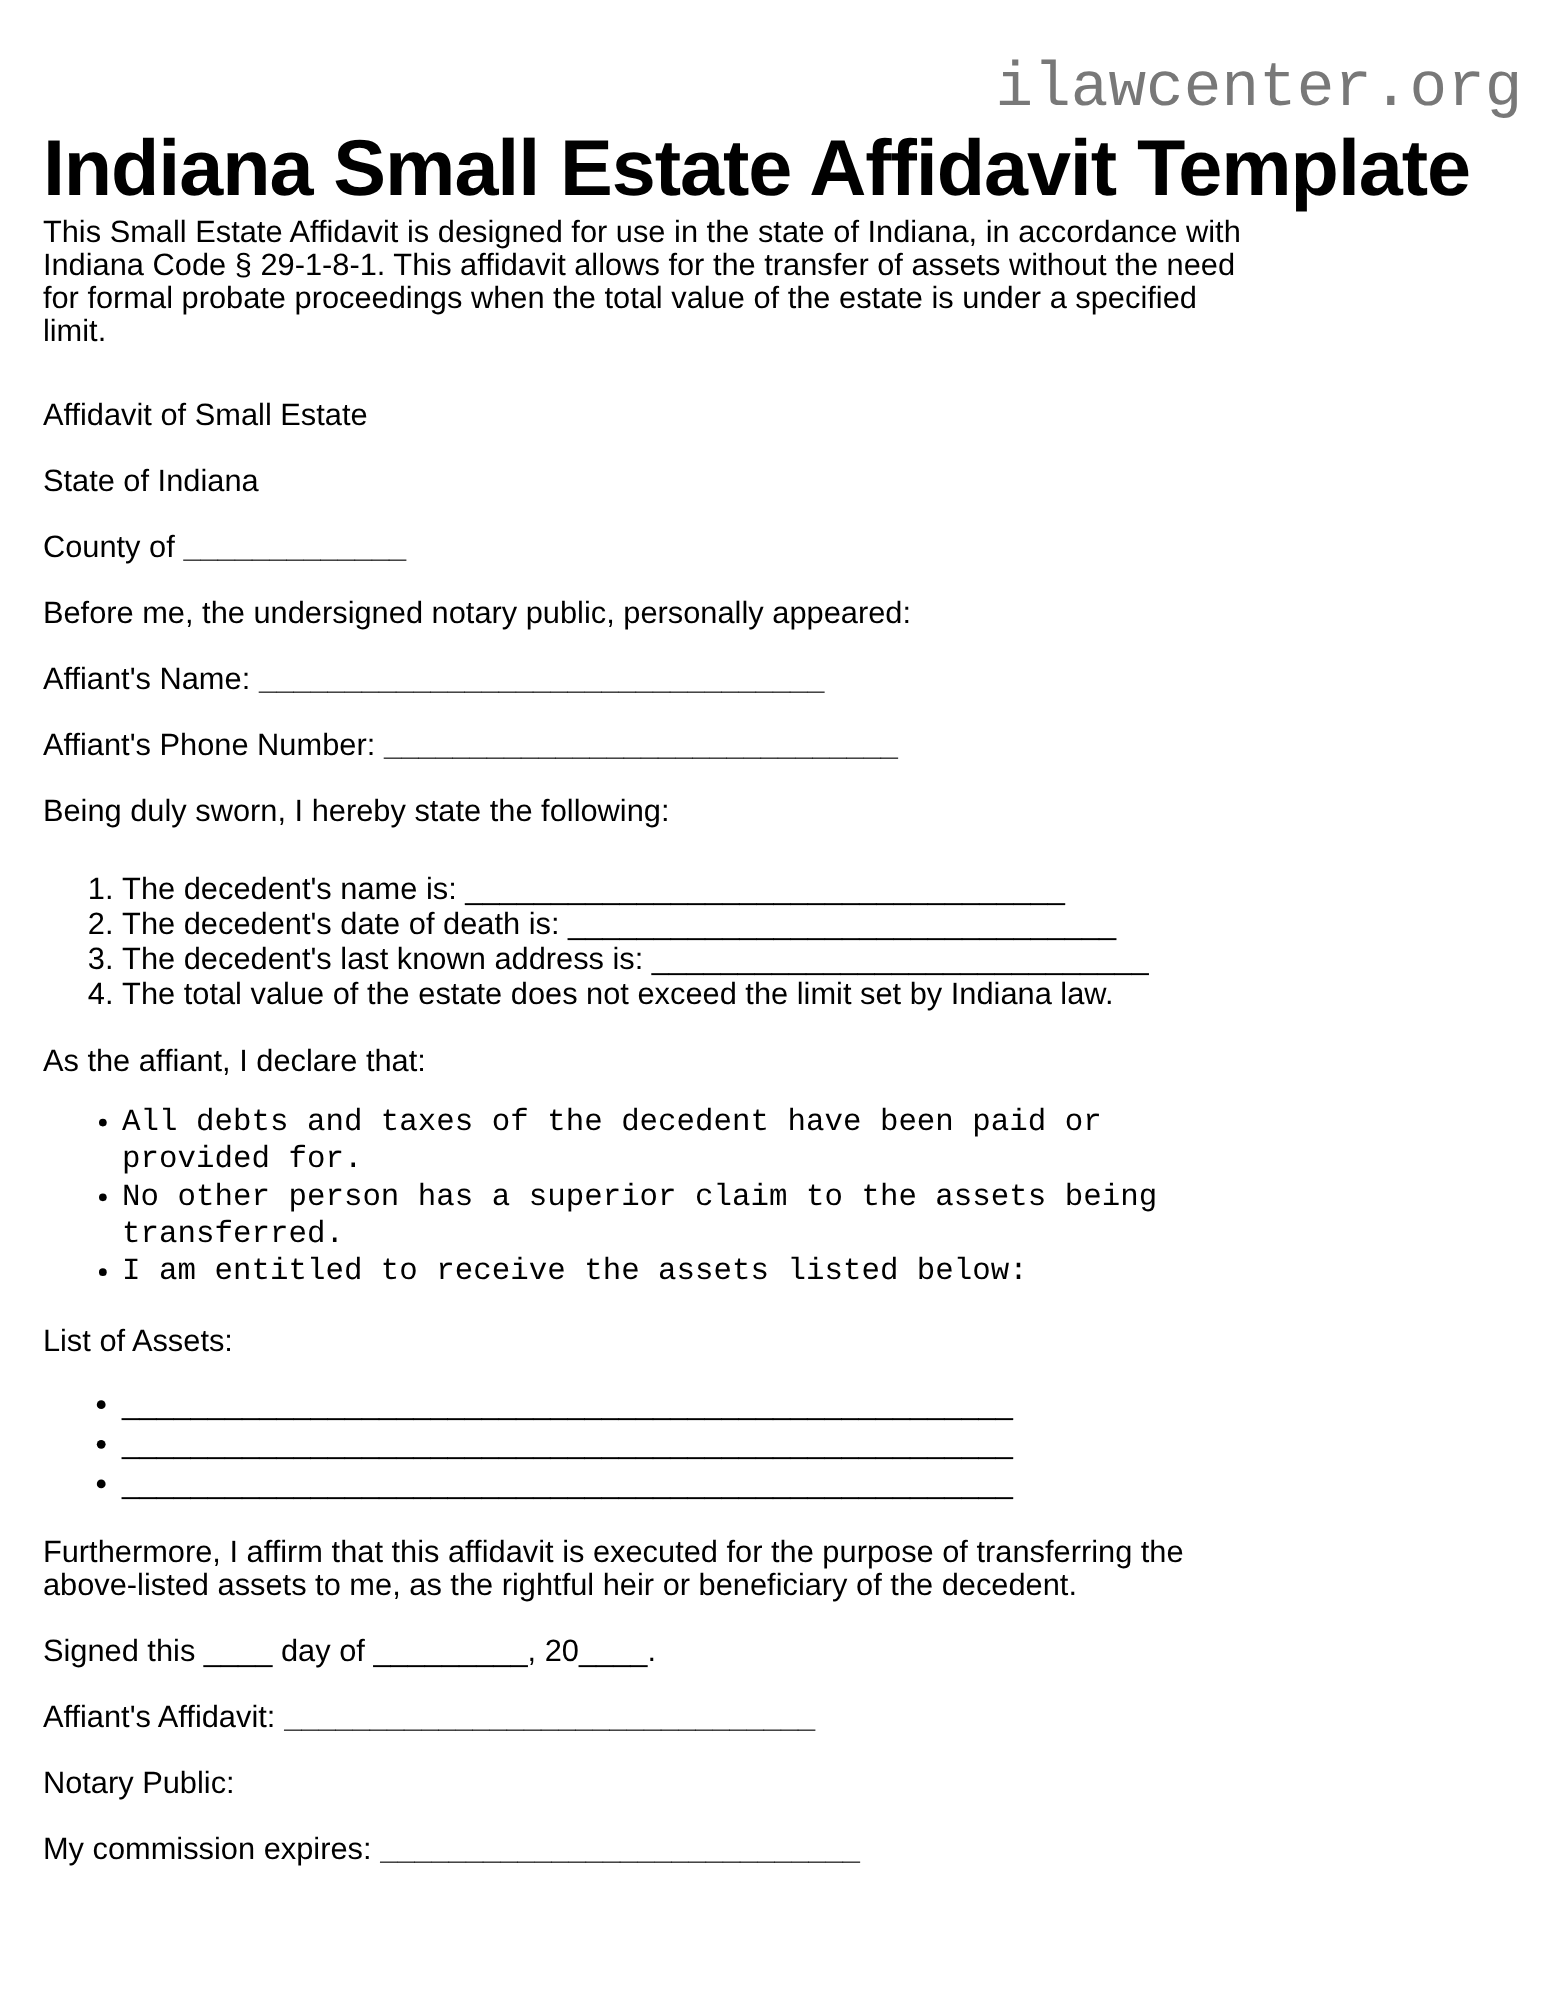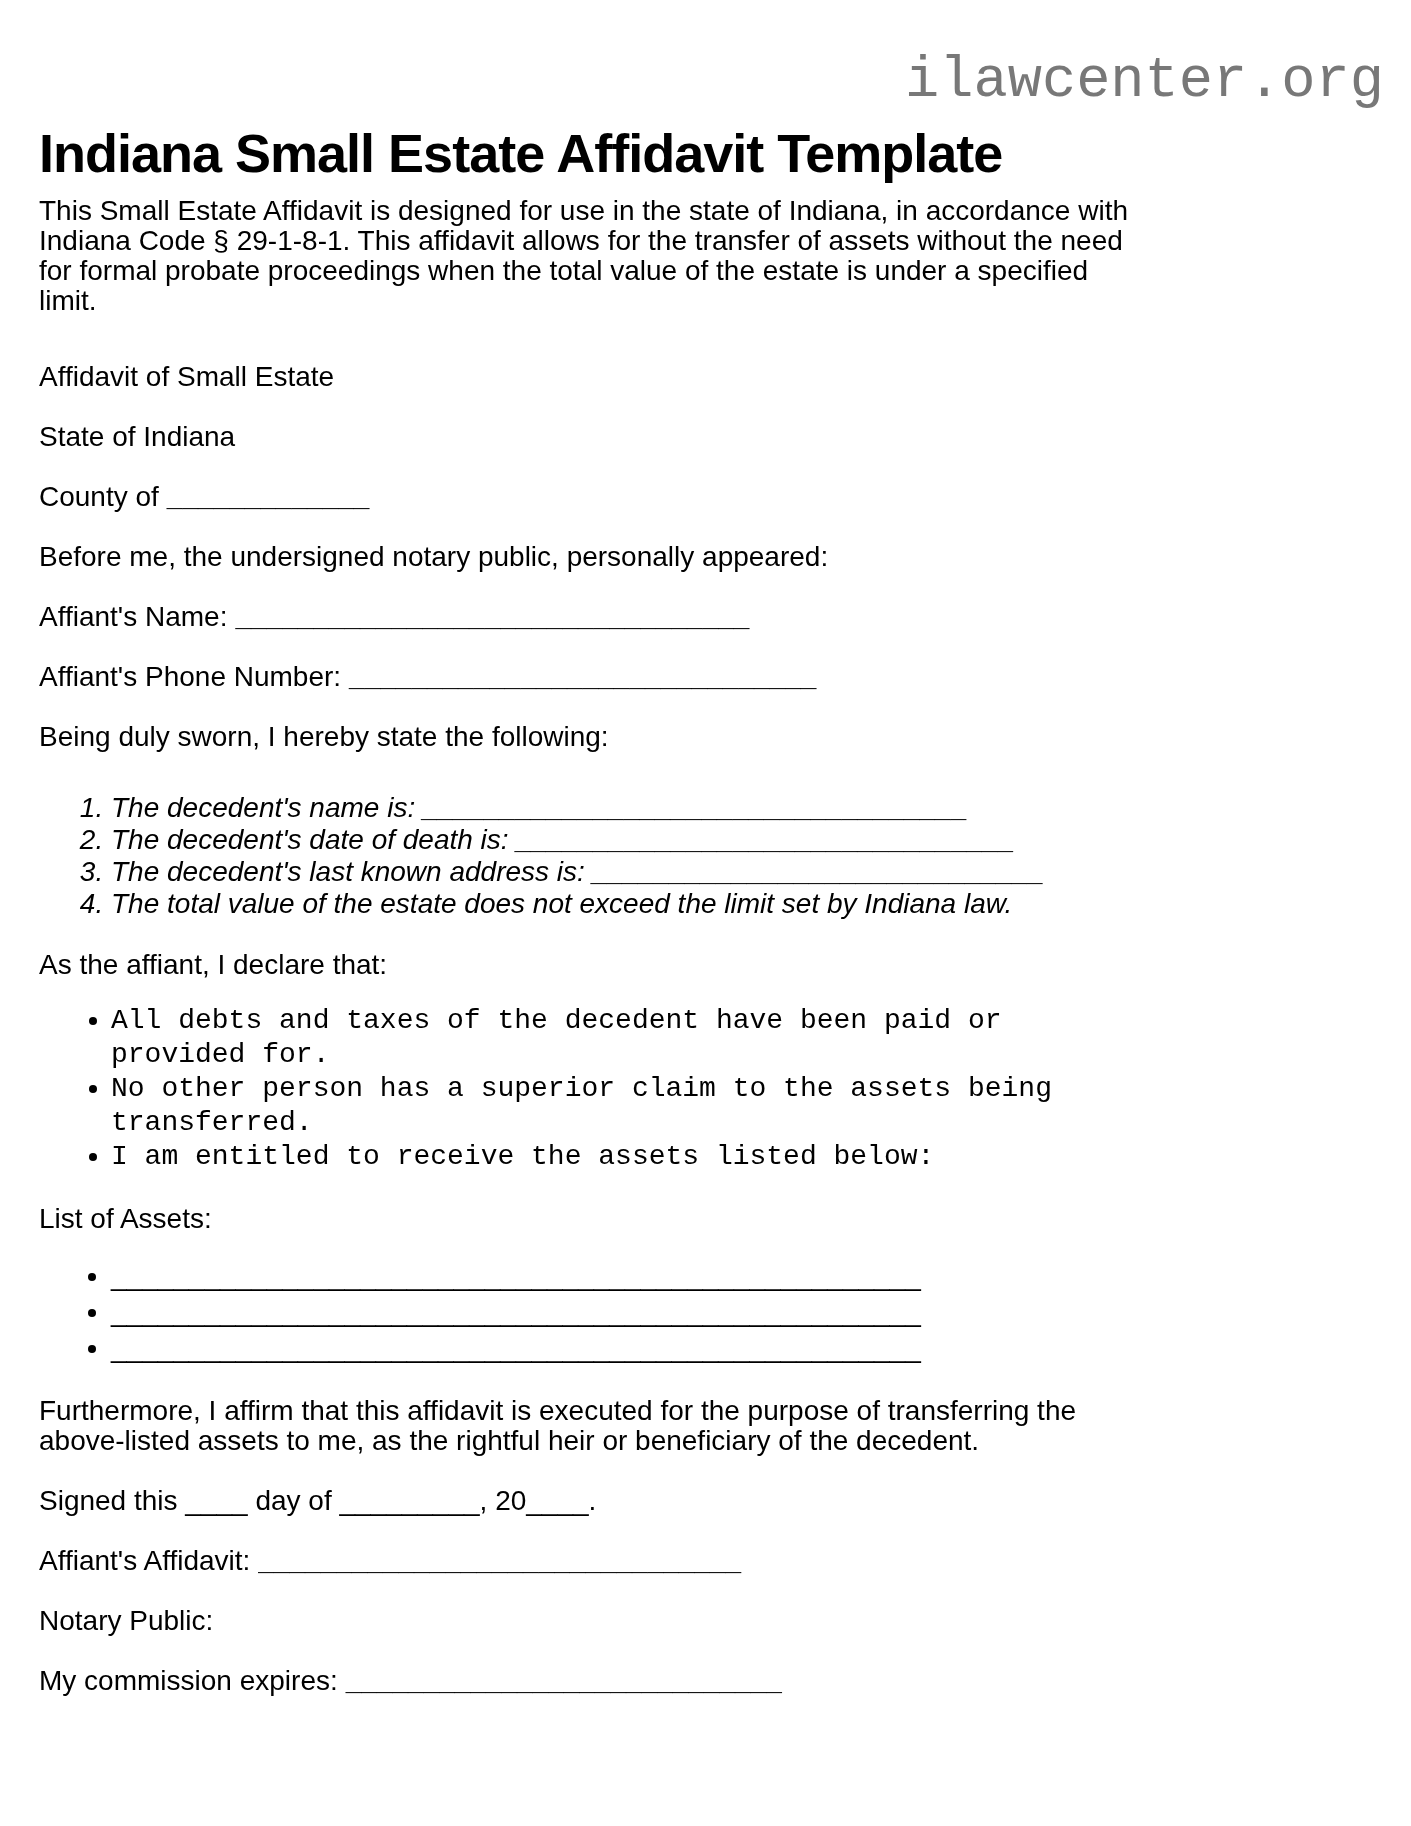--- a/index.html
+++ b/index.html
@@ -15,31 +15,31 @@
   .page { padding: 50px 0 0 39px; width: 1105px; }
   .logo {
     font-family: "Liberation Mono", "DejaVu Sans Mono", monospace;
     font-size: 57px; line-height: 62px;
     color: #787878;
     text-align: right;
     margin-right: -240px;
     white-space: nowrap;
   }
   h1 {
-    font-size: 54px; line-height: 62px;
+    font-size: 72px; line-height: 62px;
     margin: 10px 0 0;
     font-weight: bold;
     letter-spacing: -1px;
     white-space: nowrap;
   }
   p { margin: 30px 0 0; }
   .intro { margin: 12px 0 46px; }
   b { font-weight: normal; }
   .blank { margin-left: 8px; font-weight: bold; white-space: nowrap; margin-top: 47px; }
-  ol.sworn { margin: 40px 0 0; padding: 0 0 0 72px; font-style: italic; }
+  ol.sworn { margin: 40px 0 0; padding: 0 0 0 72px; }
   ol.sworn li { line-height: 32px; }
   ul.decl { margin: 24px 0 0; padding: 0 0 0 72px; list-style-type: disc; }
   ul.decl li { line-height: 34px; font-family: Liberation Mono, monospace; }
   ul.assets { margin: 24px 0 0; padding: 0 0 0 72px; list-style-type: disc; }
   ul.assets li { line-height: 36px; white-space: nowrap; }
 </style>
 </head>
 <body>
 
 <div class="page">

